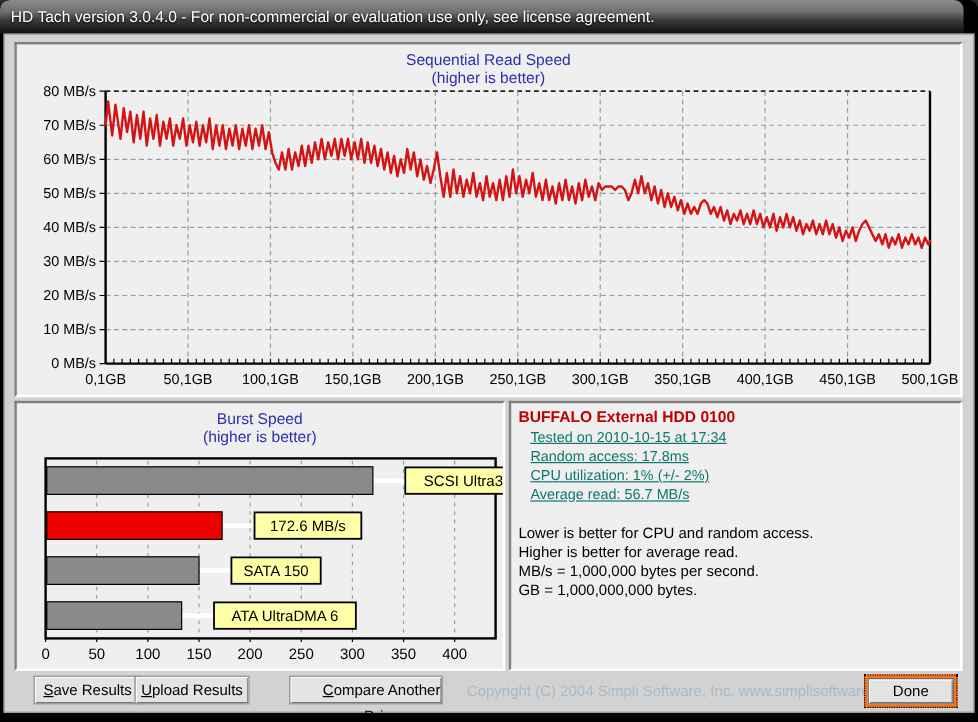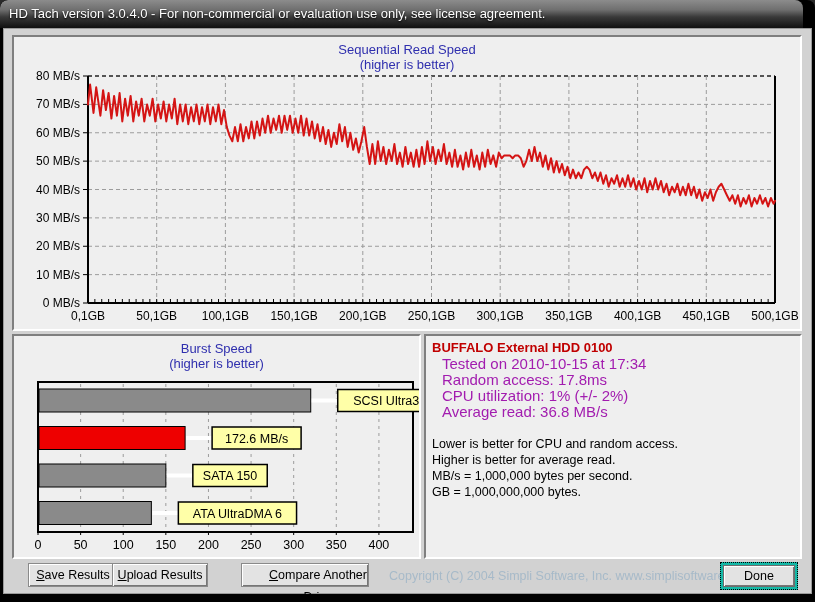--- a/index.html
+++ b/index.html
@@ -25,32 +25,32 @@
     border-top:2px solid #7f7f7f; border-left:2px solid #7f7f7f;
     border-bottom:2px solid #ffffff; border-right:2px solid #ffffff;
   }
   .panel-seq   { left:8px;   top:6px;   width:790px; height:296px; }
   .panel-burst { left:8px;   top:305px; width:409px; height:225px; }
   .panel-info  { left:420px; top:305px; width:378px; height:225px; padding:4px 6px; overflow:hidden; }
   .chart-title { position:absolute; left:0; right:0; text-align:center; color:#2f2fae; font-size:13px; }
   .t1 { top:5px; } .t2 { top:20px; }
   .chart-svg { position:absolute; left:0; top:0; }
   .info-title { color:#c00000; font-weight:bold; font-size:13px; margin-bottom:1px; }
-  .info-line  { color:#a21caf; font-size:15px; line-height:16px; padding-left:10px; }
+  .info-line  { color:#0f766e; font-size:12px; line-height:16px; padding-left:10px;text-decoration:underline; }
   .info-note  { color:#000; font-size:12.5px; line-height:16px; }
   .info-gap   { height:16px; }
   .btn {
     position:absolute; height:24px; background:#e3e3e3; border:1px solid #8a8a8a;
     box-shadow:inset 1px 1px 0 #ffffff, inset -1px -1px 0 #767676;
     font-size:12.5px; color:#000; text-align:center; line-height:22px; cursor:default;
     font-family:"Liberation Sans", sans-serif;
   }
   .btn .u { text-decoration:underline; }
   .done-wrap {
-    position:absolute; border:1px dotted #000; padding:2px; background:#14b8a6;
+    position:absolute; border:1px dotted #000; padding:2px; background:#f97316;
   }
   .done-wrap .btn-done {
     position:relative; width:72px; height:22px; background:#e3e3e3;
     border:1px solid #6d6d6d;
     box-shadow:inset 1px 1px 0 #ffffff, inset -1px -1px 0 #767676;
     font-size:12.5px; text-align:center; line-height:20px;
   }
   .copyright {
     position:absolute; left:385px; top:540px; width:330px;
     color:#a7bac9; font-size:12.5px; text-align:center; white-space:nowrap;
@@ -271,21 +271,21 @@
           <line x1="364.90909090909093" y1="196" x2="364.90909090909093" y2="199" stroke="#000" stroke-width="1"></line>
           <text x="364.90909090909093" y="213" text-anchor="middle" font-size="12.5" fill="#000" font-family="Liberation Sans, sans-serif">400</text>
         </svg>
     </div>
 
     <div class="panel panel-info">
       <div class="info-title">BUFFALO External HDD 0100</div>
       <div class="info-line">Tested on 2010-10-15 at 17:34</div>
       <div class="info-line">Random access: 17.8ms</div>
       <div class="info-line">CPU utilization: 1% (+/- 2%)</div>
-      <div class="info-line">Average read: 36.8 MB/s</div>
+      <div class="info-line">Average read: 56.7 MB/s</div>
       <div class="info-gap"></div>
       <div class="info-note">Lower is better for CPU and random access.</div>
       <div class="info-note">Higher is better for average read.</div>
       <div class="info-note">MB/s = 1,000,000 bytes per second.</div>
       <div class="info-note">GB = 1,000,000,000 bytes.</div>
     </div>
 
     <div class="btn" style="left:24px; width:90px; top:534px;">
       <span class="u">S</span><span>ave Results</span>
     </div>

